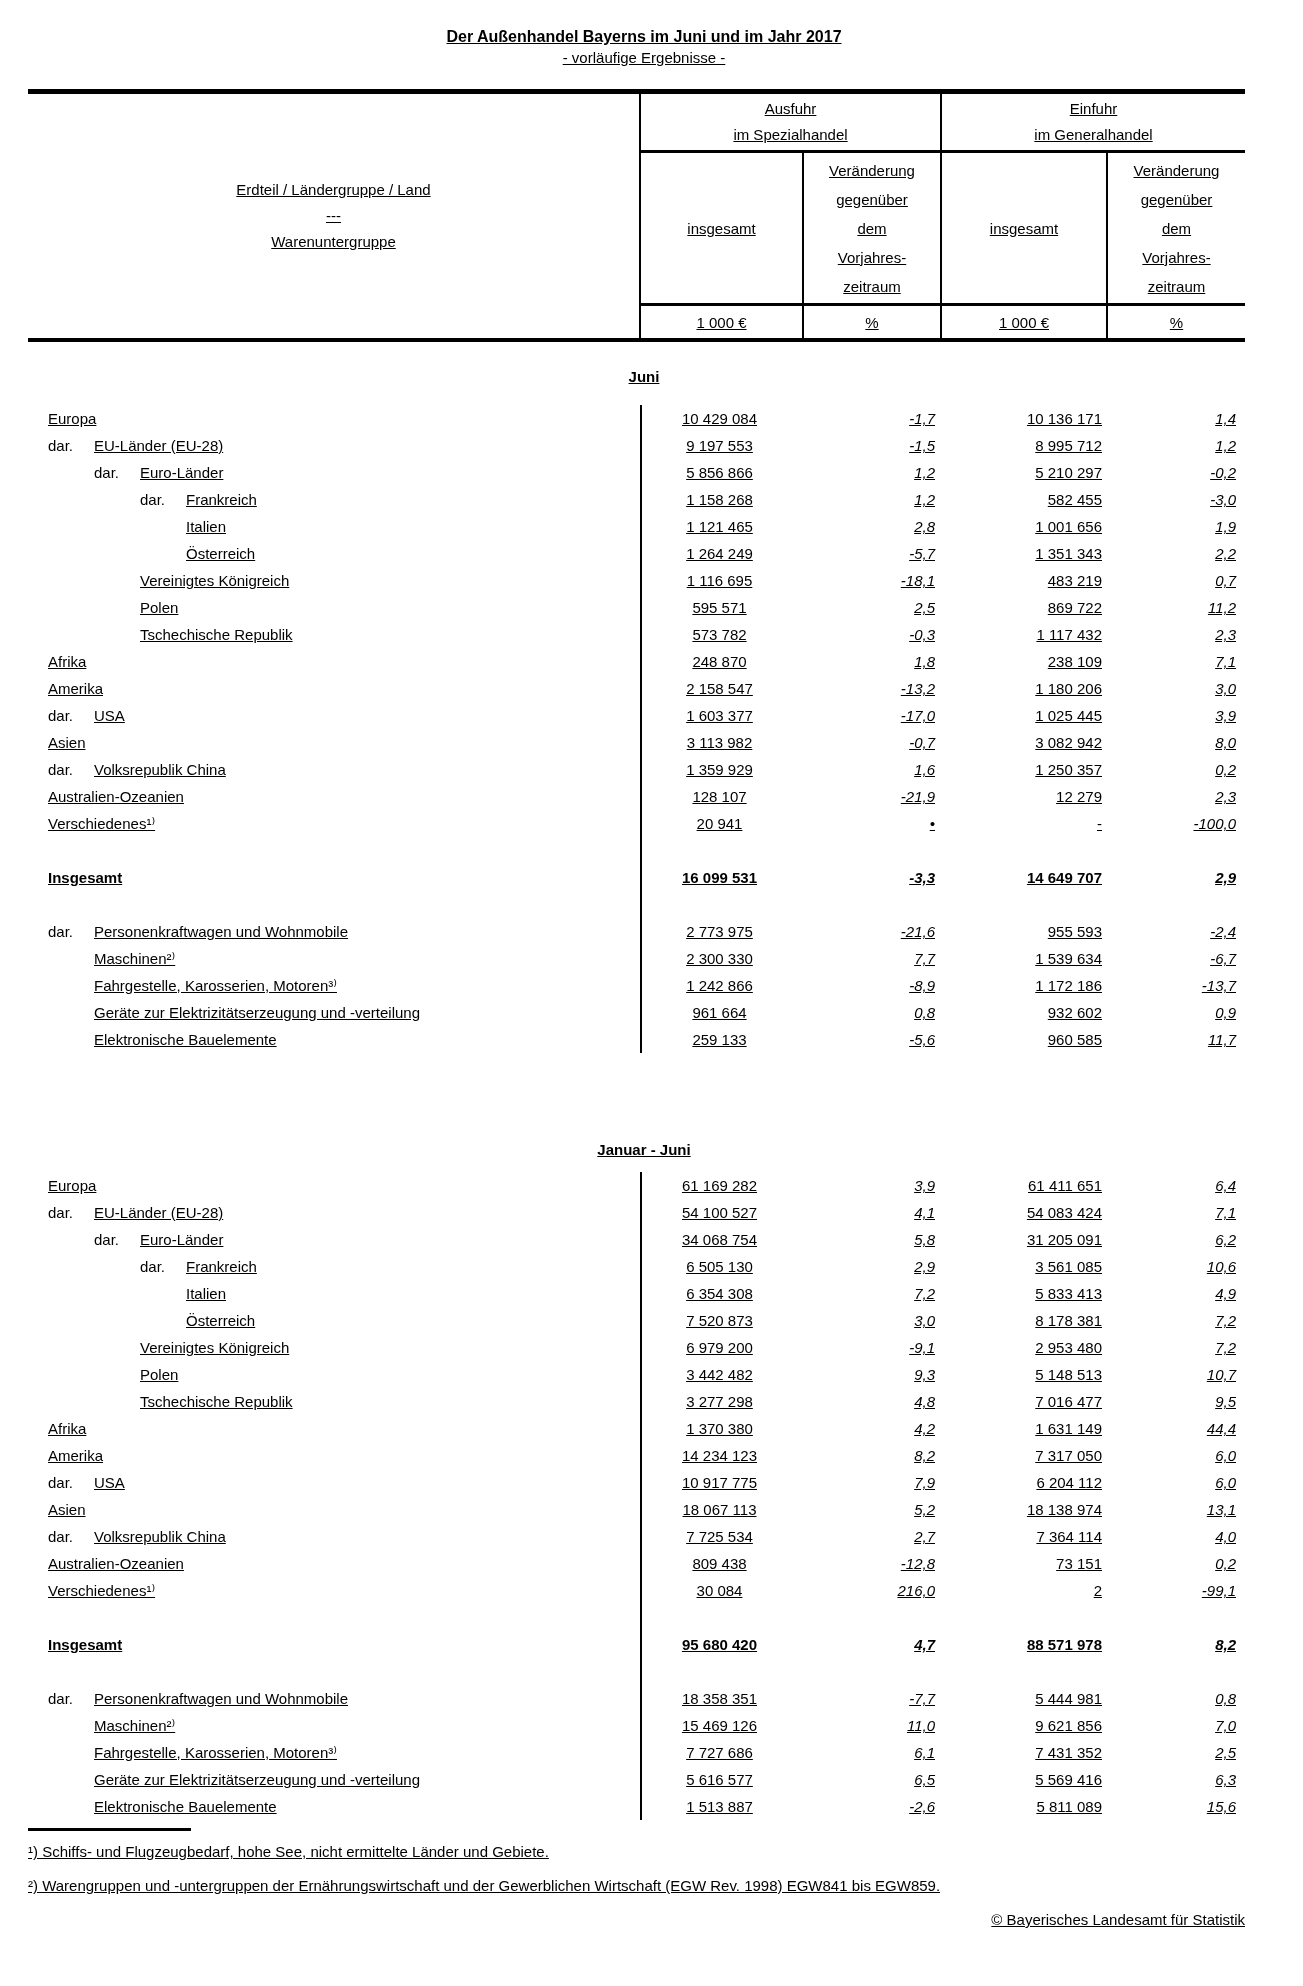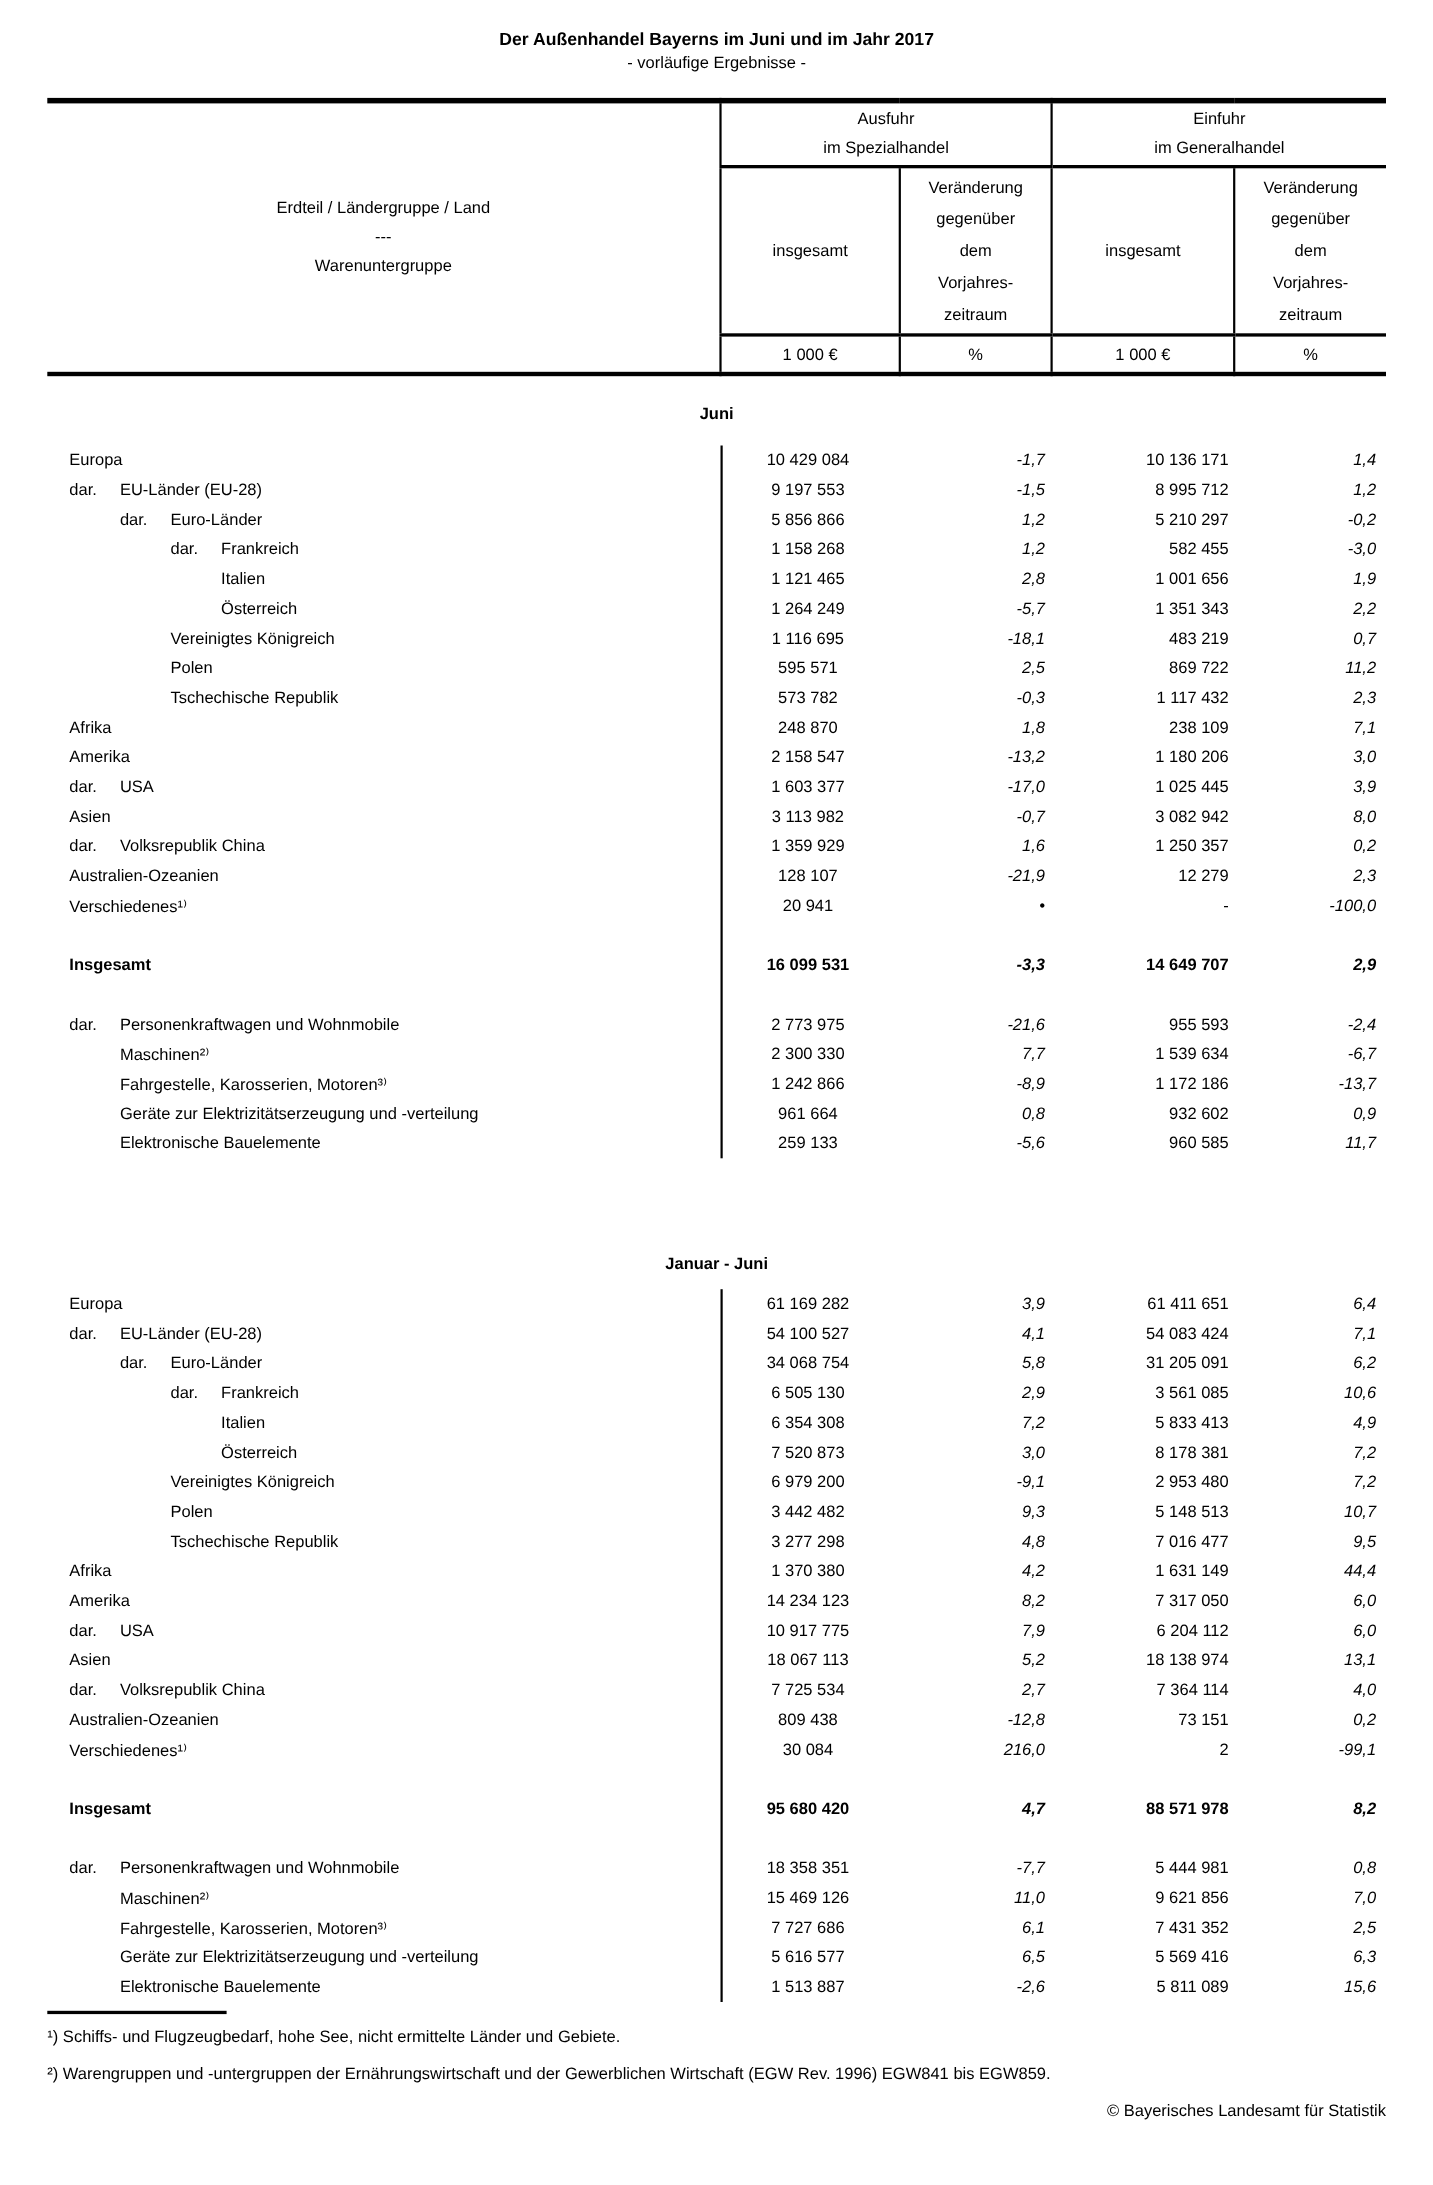--- a/index.html
+++ b/index.html
@@ -1,21 +1,21 @@
 <!DOCTYPE html>
 <html><head>
 <meta charset="utf-8">
 <style>
   html,body{margin:0;padding:0;}
   body{
     width:1303px;height:1986px;background:#ffffff;color:#000;
     font-family:"Liberation Sans","DejaVu Sans",sans-serif;
     font-size:15px;overflow:hidden;
   }
-  .page{padding:22px 43px 0 43px;box-sizing:border-box;}
+  .page{padding:22px 43px 0 28px;box-sizing:border-box;text-decoration:underline;}
   .title{text-align:center;font-weight:bold;font-size:16px;margin:6px 0 3px 0;}
   .subtitle{text-align:center;font-size:15px;margin:0 0 0 0;}
 
   
   table.hdr{
     border-collapse:collapse;table-layout:fixed;width:1217px;
     margin-top:23px;
     border-top:5px solid #000;border-bottom:4px solid #000;
   }
   table.hdr td{padding:0;text-align:center;vertical-align:middle;font-size:15px;}
@@ -435,18 +435,18 @@
             </div>
           </div>
       </div>
     </div>
 
   </div>
 
   <div class="fnblock">
     <div class="fnrule"></div>
     <div class="fn">¹) Schiffs- und Flugzeugbedarf, hohe See, nicht ermittelte Länder und Gebiete.</div>
-    <div class="fn">²) Warengruppen und -untergruppen der Ernährungswirtschaft und der Gewerblichen Wirtschaft (EGW Rev. 1996) EGW841 bis EGW859.</div>
+    <div class="fn">²) Warengruppen und -untergruppen der Ernährungswirtschaft und der Gewerblichen Wirtschaft (EGW Rev. 1998) EGW841 bis EGW859.</div>
   </div>
 
   <div class="copy">© Bayerisches Landesamt für Statistik</div>
 
 </div>
 
 </body></html>

